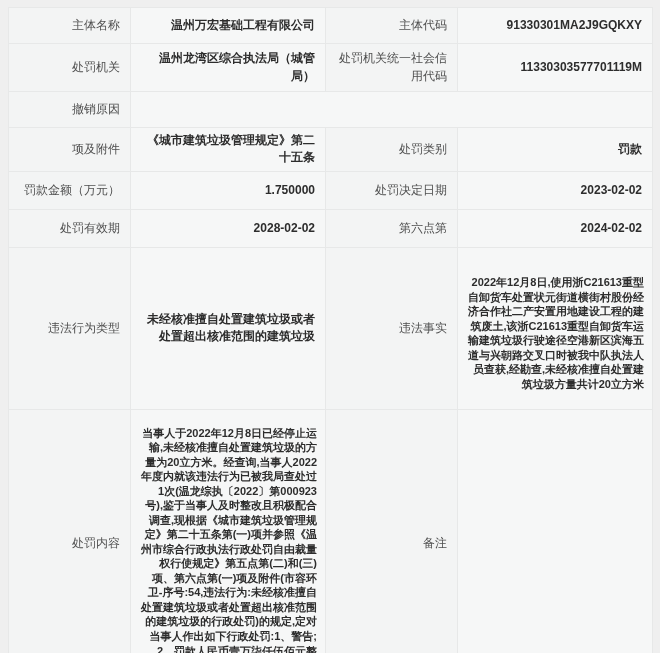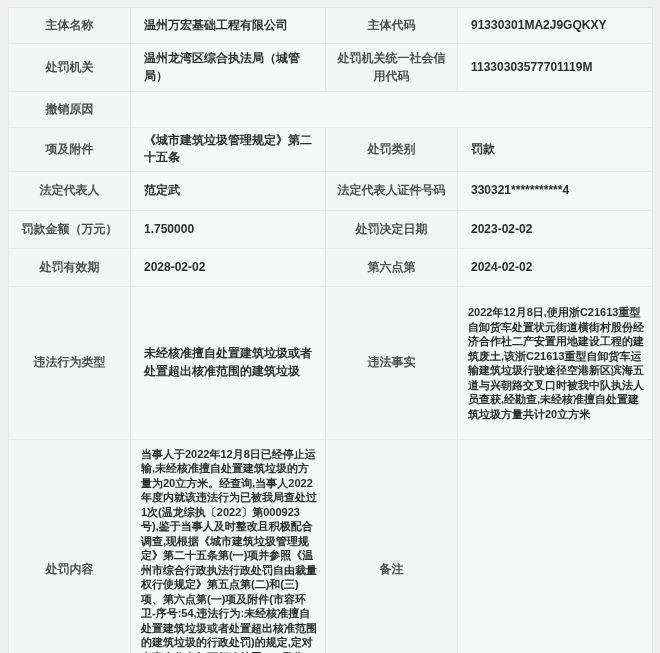--- a/index.html
+++ b/index.html
@@ -29,36 +29,36 @@
     border:1px solid var(--border);
     font-size:12px;
     vertical-align:middle;
     padding:4px 10px;
     word-break:break-all;
     overflow-wrap:break-word;
   }
   td.lbl{
     background:var(--label-bg);
     color:var(--label-text);
-    text-align:center;
-    font-weight:bold;
+    text-align:right;
+    font-weight:normal;
     line-height:1.45;
   }
   td.val{
     background:var(--cell-bg);
     color:var(--value-text);
-    text-align:left;
+    text-align:right;
     font-weight:bold;
     padding-left:13px;
     line-height:1.45;
   }
   td.val.long{
     font-size:11px;
     line-height:1.32;
-    padding:7px 8px 6px 10px;
+    padding:16px 8px 6px 10px;
   }
   
   tr.rh27 td{height:27px}
   tr.rh39 td{height:39px}
   tr.rh33 td{height:33px}
   tr.rh29 td{height:29px}
   tr.rh30 td{height:30px}
   tr.rh139 td{height:139px}
   tr.rh244 td{height:244px}
 </style>
@@ -95,26 +95,20 @@
       <td class="val" colspan="3"></td>
     </tr>
 
     <tr class="rh29">
       <td class="lbl">项及附件</td>
       <td class="val">《城市建筑垃圾管理规定》第二十五条</td>
       <td class="lbl">处罚类别</td>
       <td class="val">罚款</td>
     </tr>
 
-    <tr class="rh30">
-      <td class="lbl">法定代表人</td>
-      <td class="val">范定武</td>
-      <td class="lbl">法定代表人证件号码</td>
-      <td class="val">330321***********4</td>
-    </tr>
 
     <tr class="rh29">
       <td class="lbl">罚款金额（万元）</td>
       <td class="val">1.750000</td>
       <td class="lbl">处罚决定日期</td>
       <td class="val">2023-02-02</td>
     </tr>
 
     <tr class="rh29">
       <td class="lbl">处罚有效期</td>

